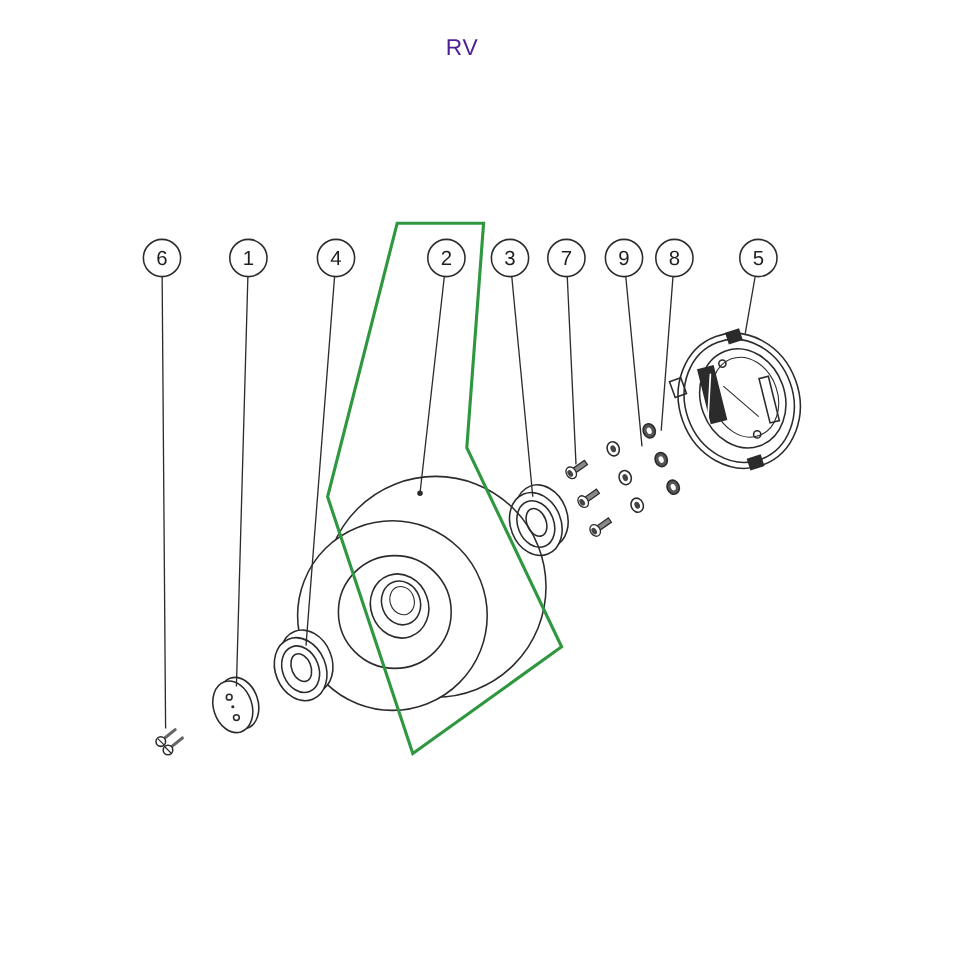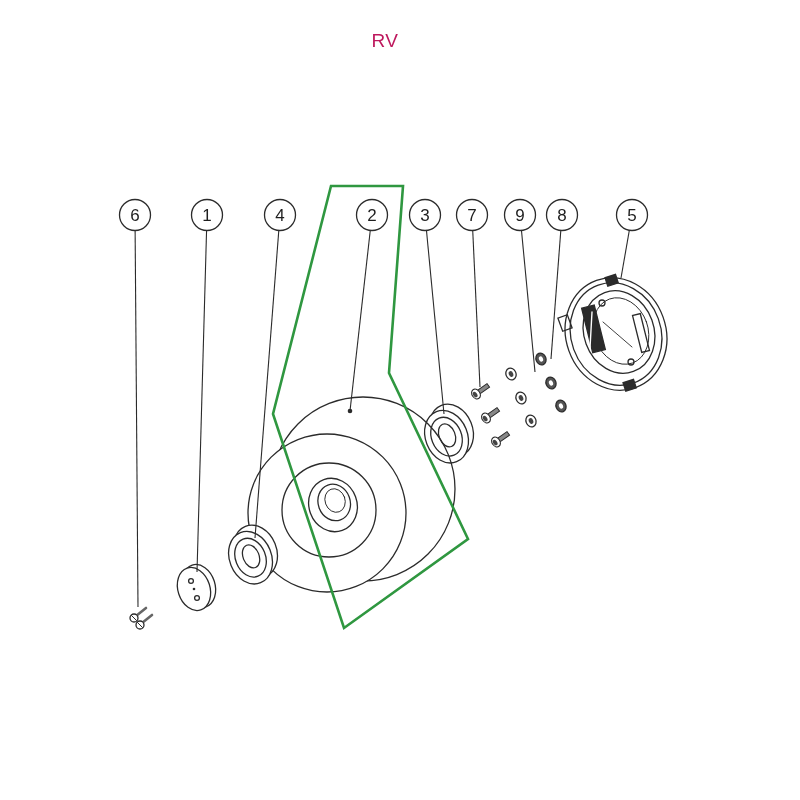--- a/index.html
+++ b/index.html
@@ -1,19 +1,19 @@
 <!DOCTYPE html>
 <html><head>
 <meta charset="utf-8">
 <style>
   html,body{margin:0;padding:0;background:#fff;}
   .canvas{position:relative;width:800px;height:800px;background:#ffffff;overflow:hidden;
           font-family:"Liberation Sans",sans-serif;}
   .page-title{position:absolute;top:30px;left:0;width:770px;text-align:center;
-              font-size:19px;color:#be185d;letter-spacing:0.5px;}
+              font-size:19px;color:#4c1d95;letter-spacing:0.5px;}
   svg{position:absolute;top:0;left:0;}
   .art{stroke:#2b2b2b;stroke-width:1.3;fill:none;stroke-linecap:round;}
   #leaders line{stroke:#2b2b2b;stroke-width:1.1;}
   #balloons circle{fill:#ffffff;stroke:#2b2b2b;stroke-width:1.3;}
   #balloons text{font-family:"Liberation Sans",sans-serif;font-size:17px;fill:#1e1e1e;
                  text-anchor:middle;}
 </style>
 </head>
 <body>
 

